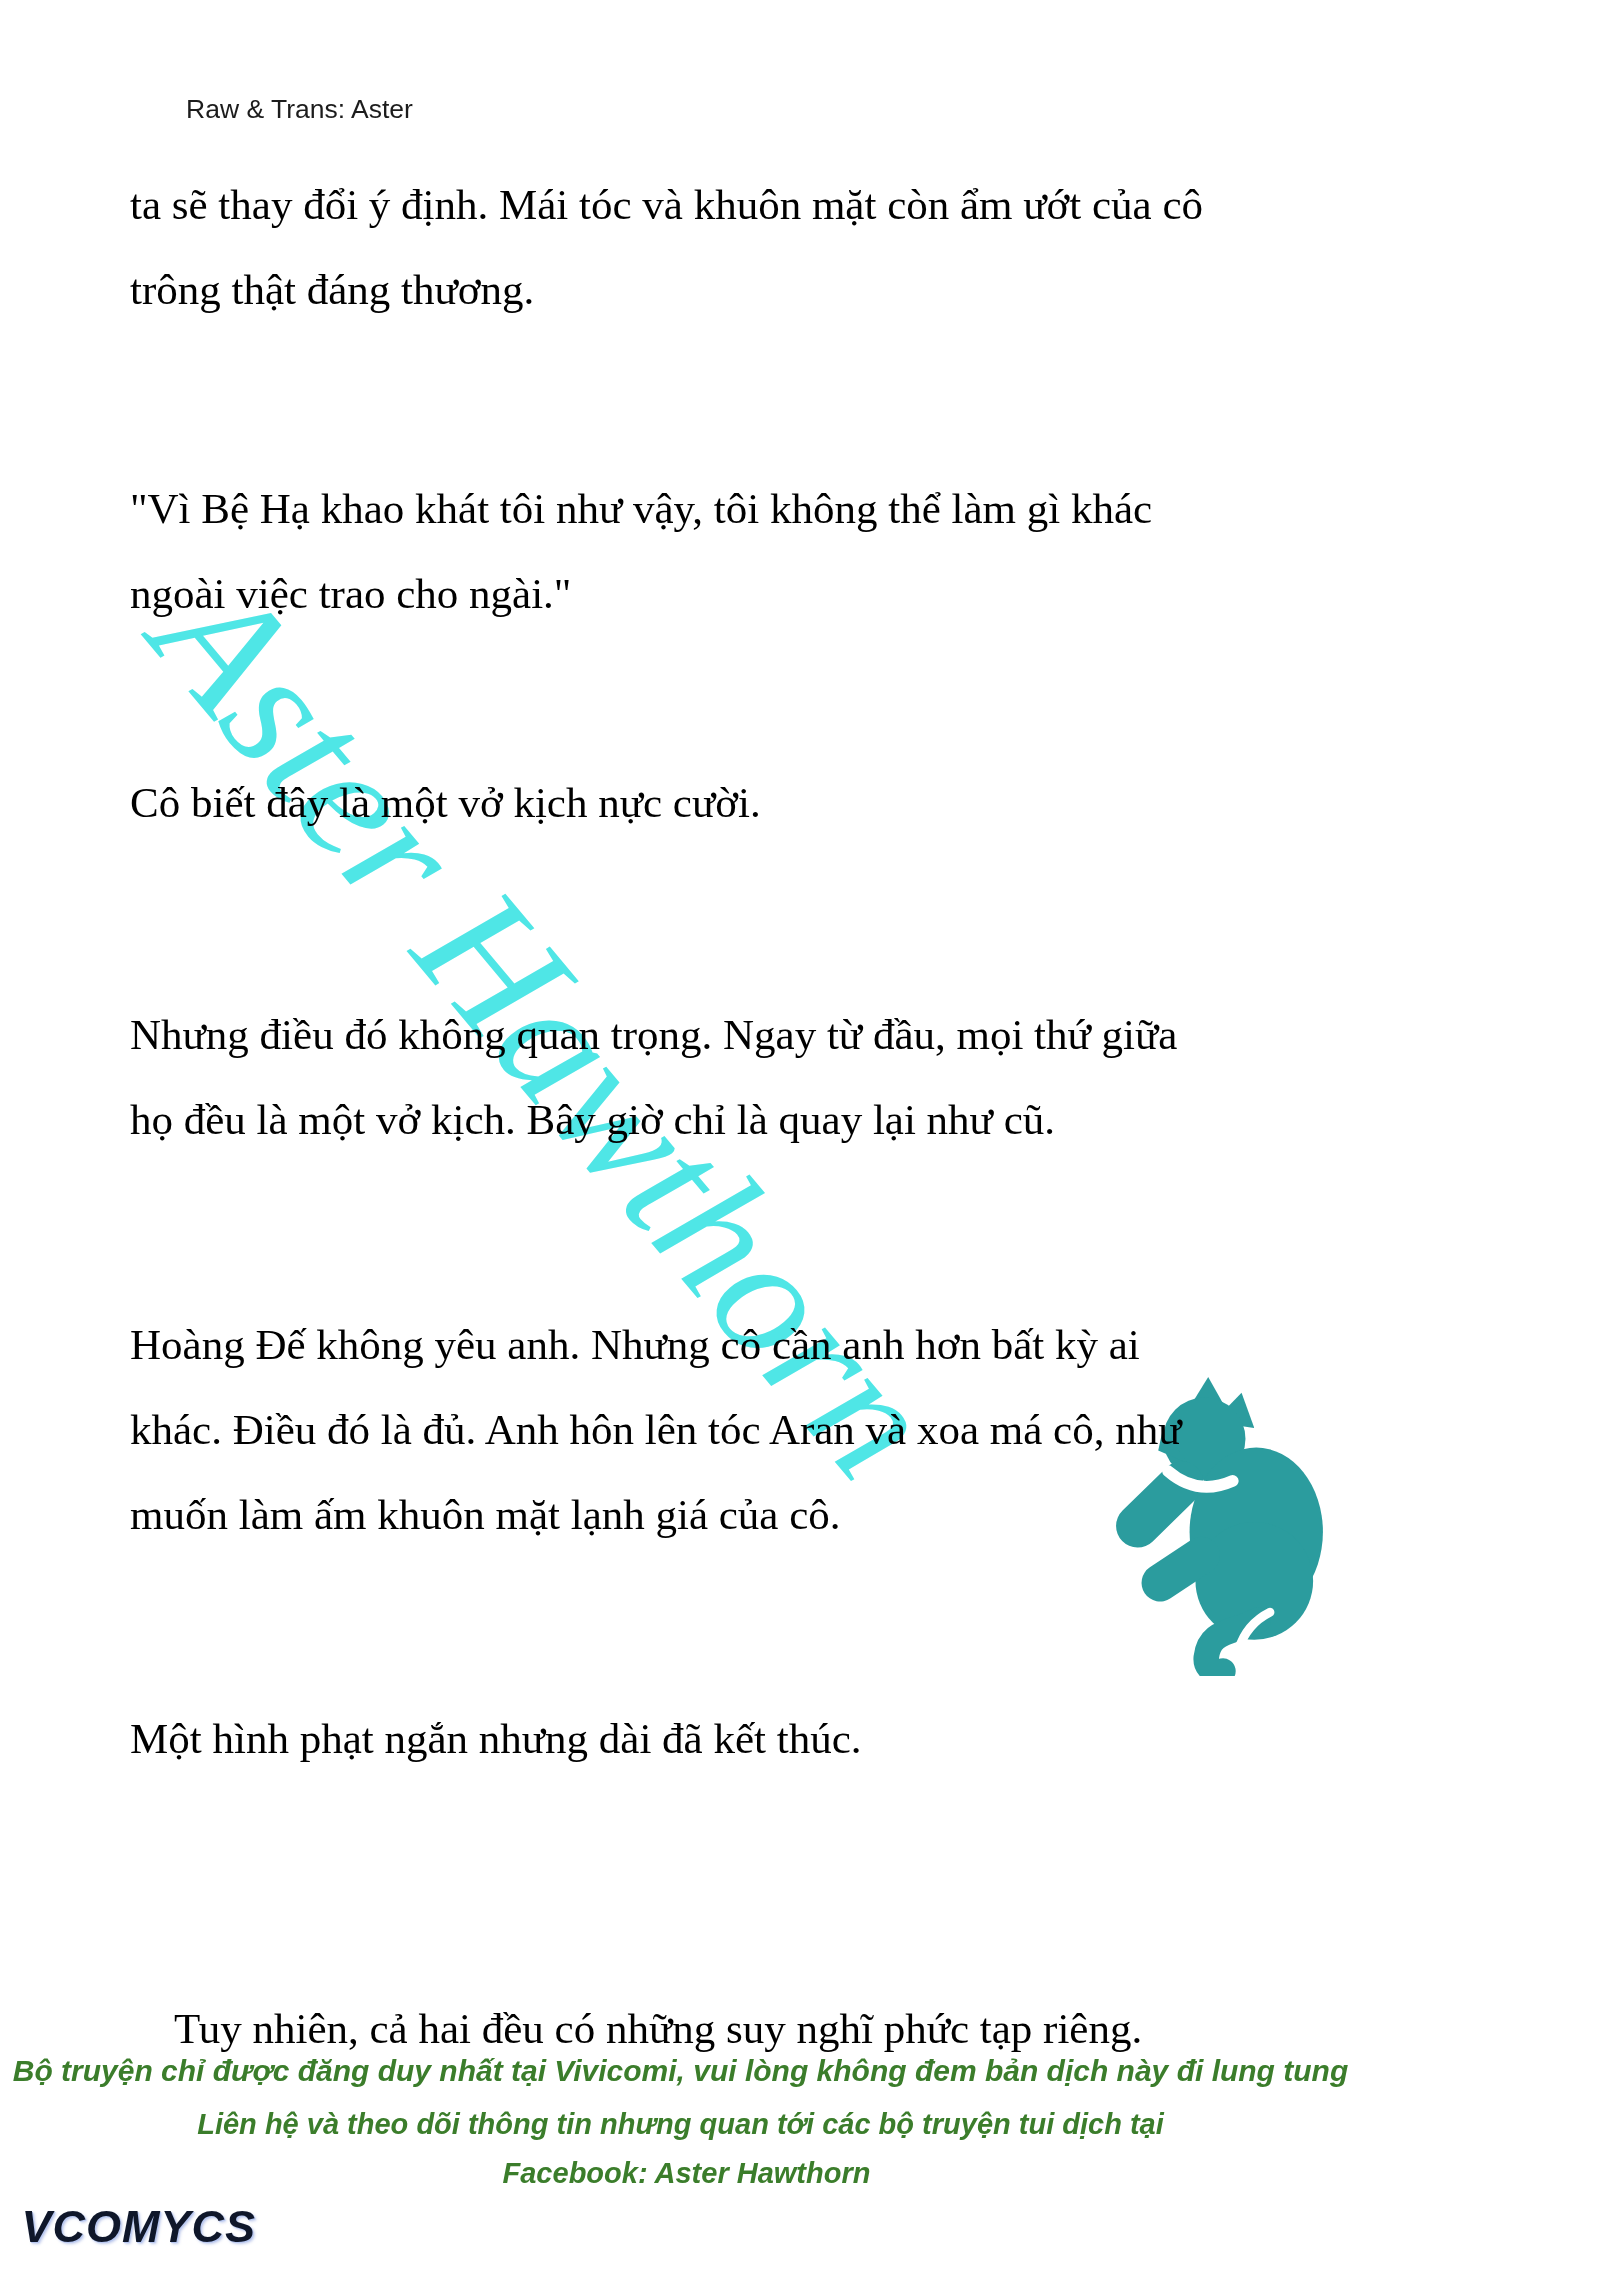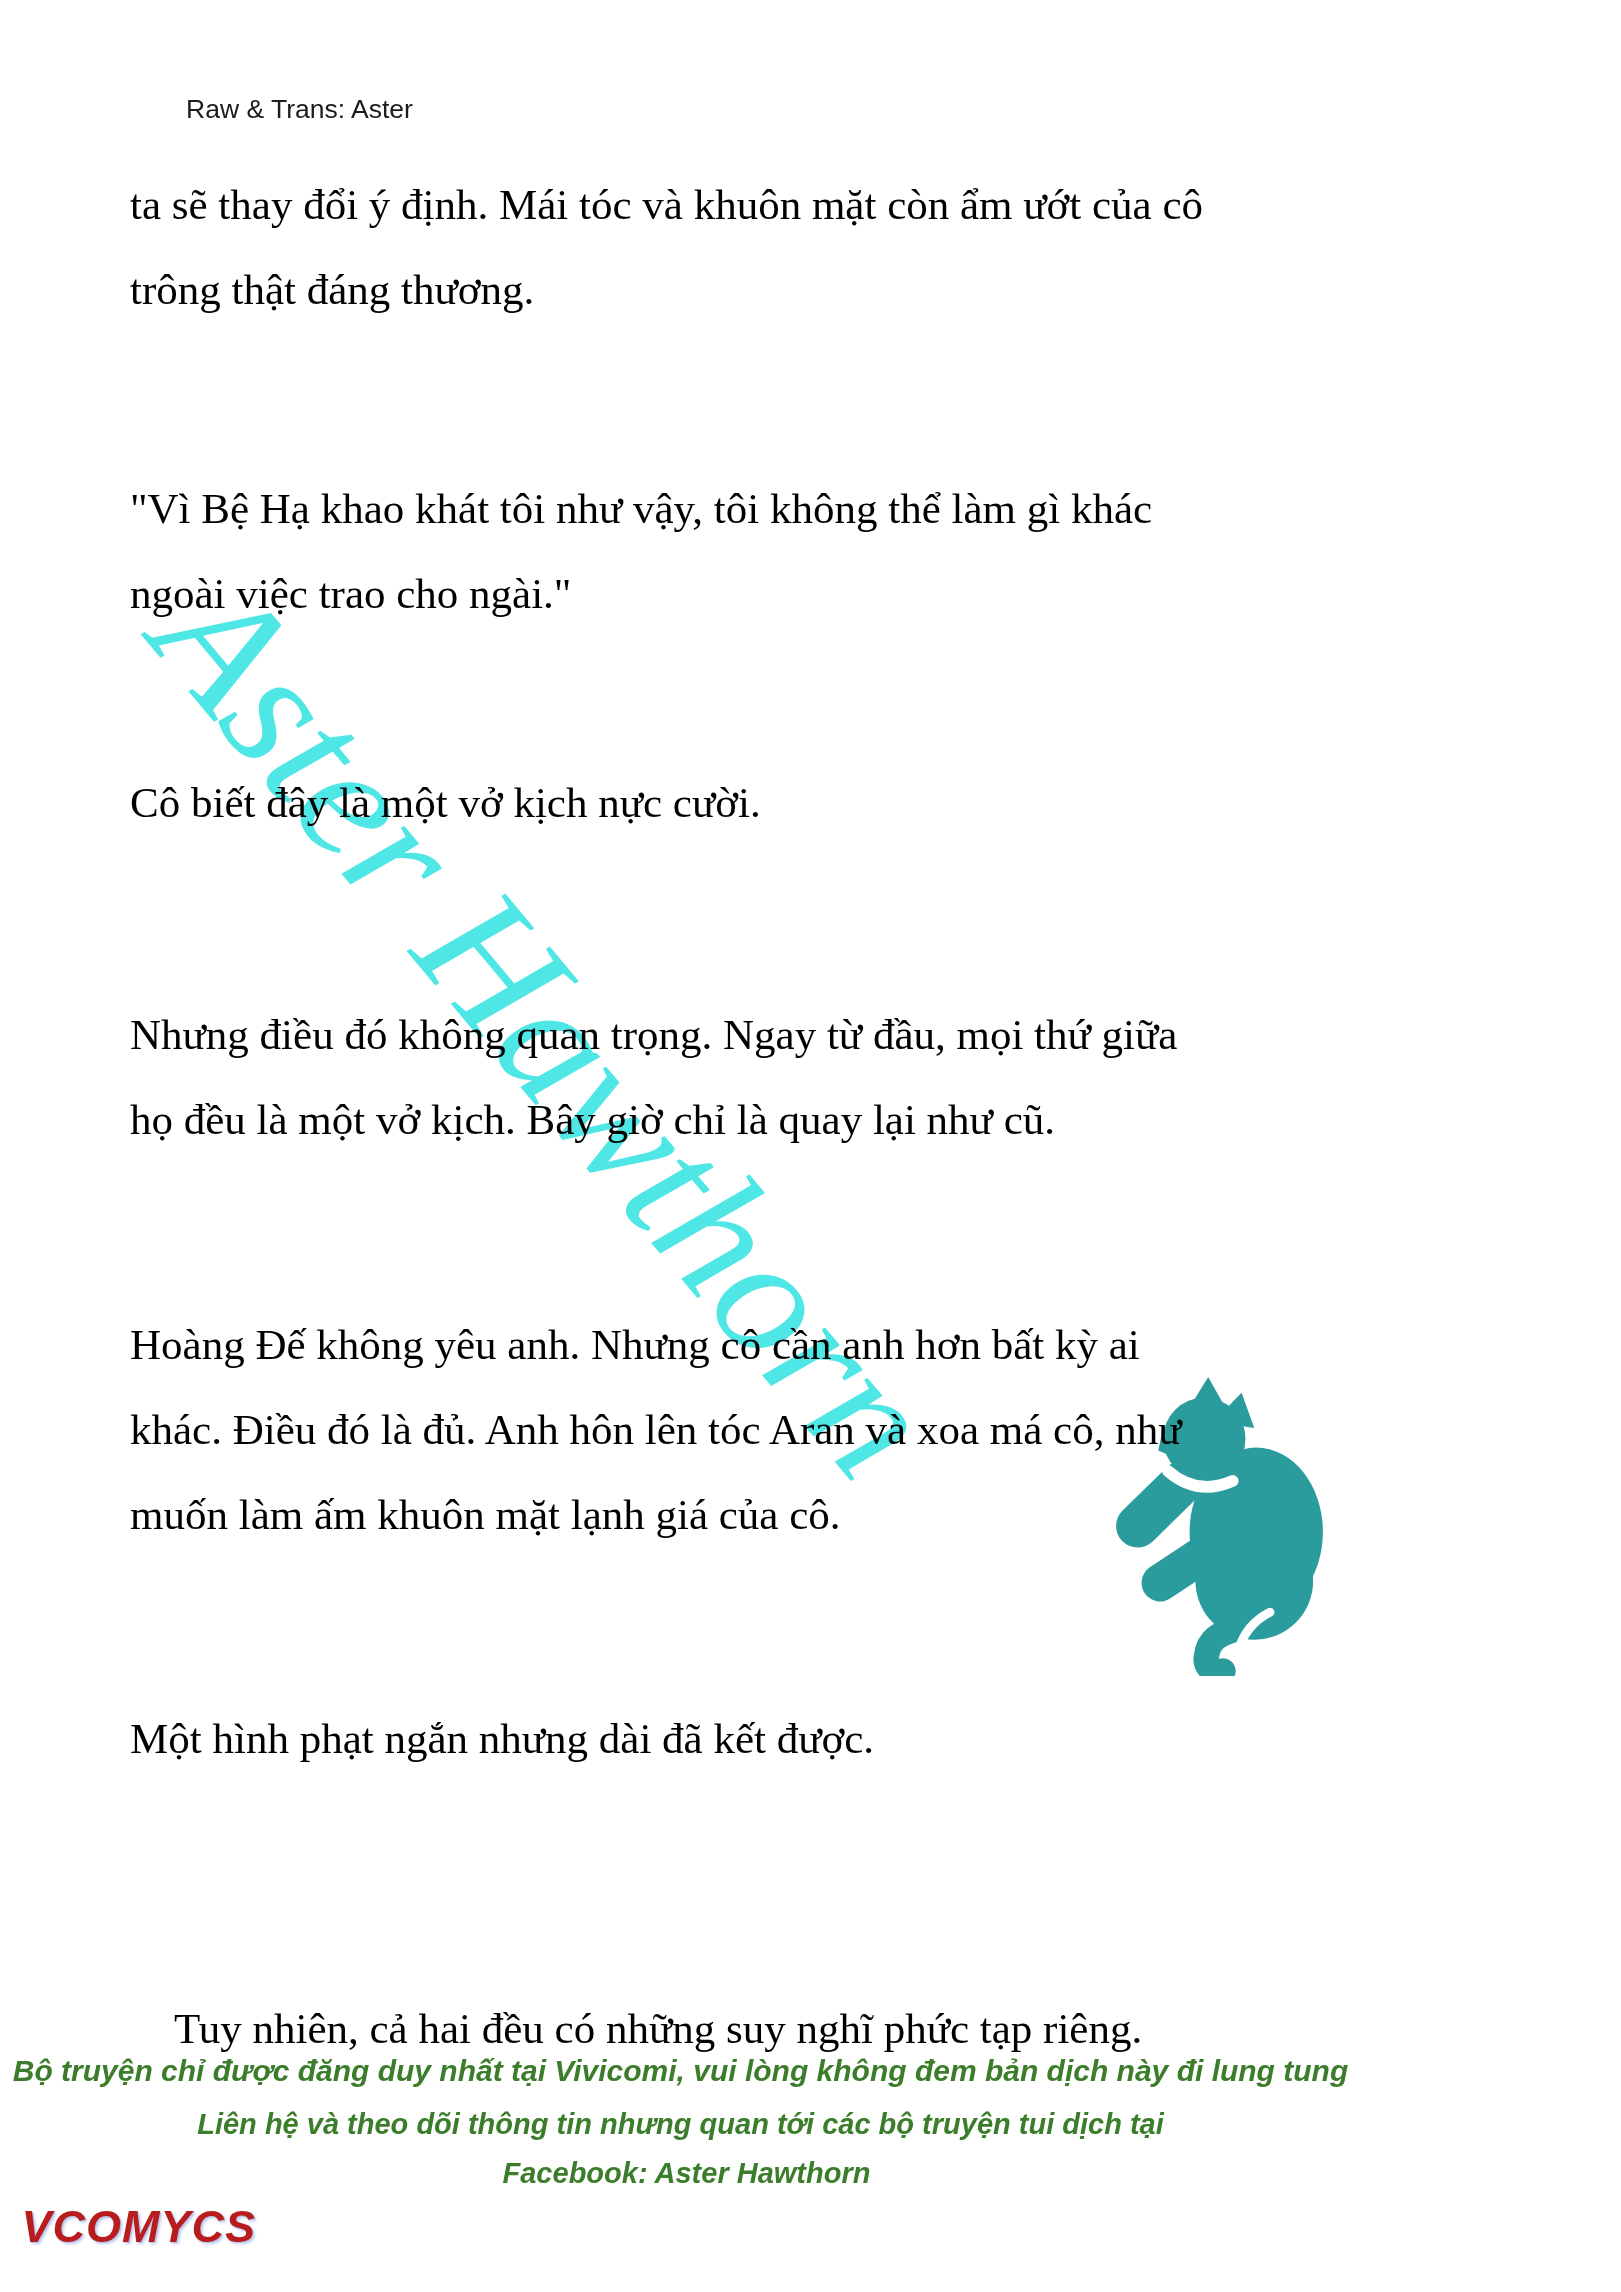--- a/index.html
+++ b/index.html
@@ -53,21 +53,21 @@
   .f2{top:2108px;font-size:29px;}
   .f3{top:2157px;font-size:29px;padding-left:12px;}
   .logo{
     position:absolute;left:21.6px;top:2201px;
     z-index:3;
   }
   .logo-text{
     font-family:"Liberation Sans", sans-serif;
     font-style:italic;font-weight:700;
     font-size:45px;letter-spacing:1px;
-    color:#b91c1c;
+    color:#0f172a;
     text-shadow:1px 1px 0 #b9c9f2, 2px 2px 2.9px rgba(110,135,210,.45);
   }
   .logo-text::first-letter{font-size:67px;}
 </style>
 </head>
 <body>
 
 <div class="page">
 
   <div class="header-credit">Raw &amp; Trans: Aster</div>
@@ -109,21 +109,21 @@
     <div class="line">họ đều là một vở kịch. Bây giờ chỉ là quay lại như cũ.</div>
   </div>
 
   <div class="para p5">
     <div class="line">Hoàng Đế không yêu anh. Nhưng cô cần anh hơn bất kỳ ai</div>
     <div class="line">khác. Điều đó là đủ. Anh hôn lên tóc Aran và xoa má cô, như</div>
     <div class="line">muốn làm ấm khuôn mặt lạnh giá của cô.</div>
   </div>
 
   <div class="para p6">
-    <div class="line">Một hình phạt ngắn nhưng dài đã kết được.</div>
+    <div class="line">Một hình phạt ngắn nhưng dài đã kết thúc.</div>
   </div>
 
   <div class="para p7">
     <div class="line">Tuy nhiên, cả hai đều có những suy nghĩ phức tạp riêng.</div>
   </div>
 
   <div class="footer-line f1">Bộ truyện chỉ được đăng duy nhất tại Vivicomi, vui lòng không đem bản dịch này đi lung tung</div>
   <div class="footer-line f2">Liên hệ và theo dõi thông tin nhưng quan tới các bộ truyện tui dịch tại</div>
   <div class="footer-line f3">Facebook: Aster Hawthorn</div>
 

